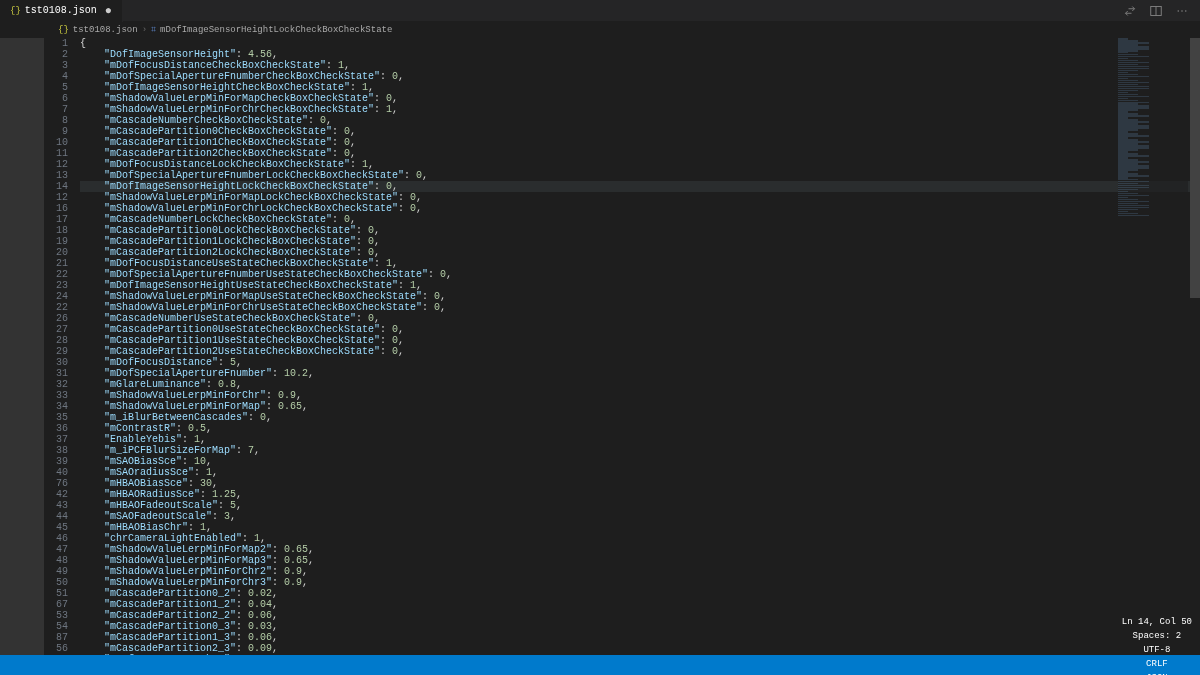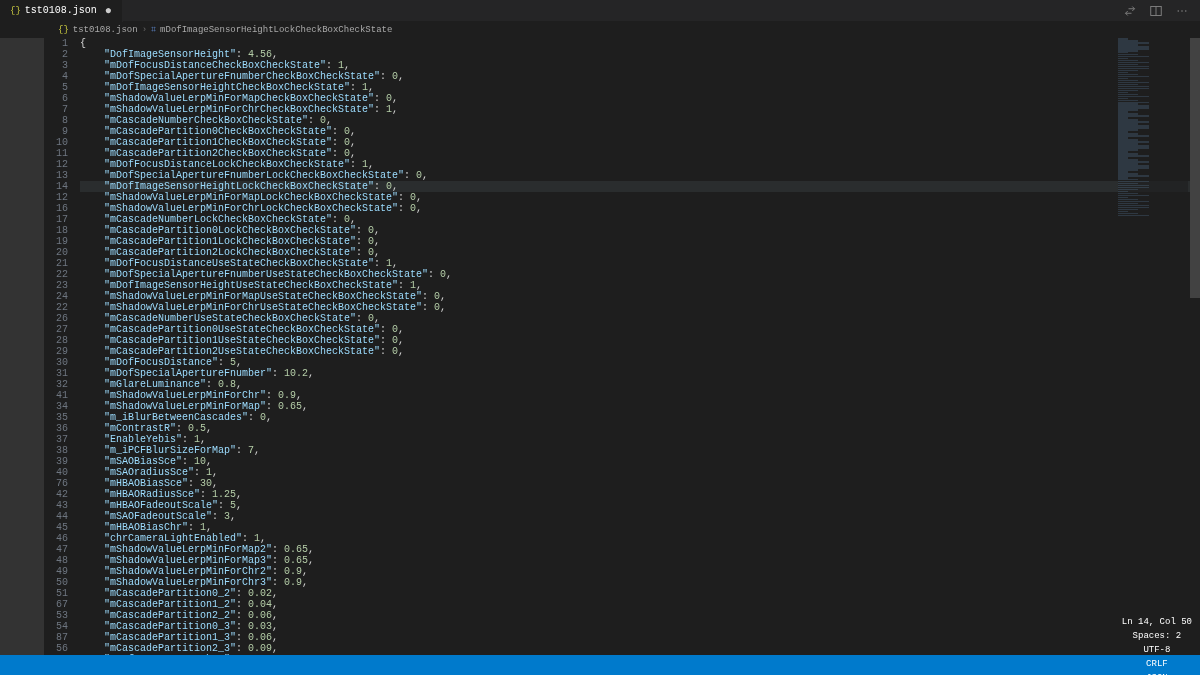--- a/index.html
+++ b/index.html
@@ -201,21 +201,21 @@
       <div class="line">23</div>
       <div class="line">24</div>
       <div class="line">22</div>
       <div class="line">26</div>
       <div class="line">27</div>
       <div class="line">28</div>
       <div class="line">29</div>
       <div class="line">30</div>
       <div class="line">31</div>
       <div class="line">32</div>
-      <div class="line">41</div>
+      <div class="line">33</div>
       <div class="line">34</div>
       <div class="line">35</div>
       <div class="line">36</div>
       <div class="line">37</div>
       <div class="line">38</div>
       <div class="line">39</div>
       <div class="line">40</div>
       <div class="line">76</div>
       <div class="line">42</div>
       <div class="line">43</div>

